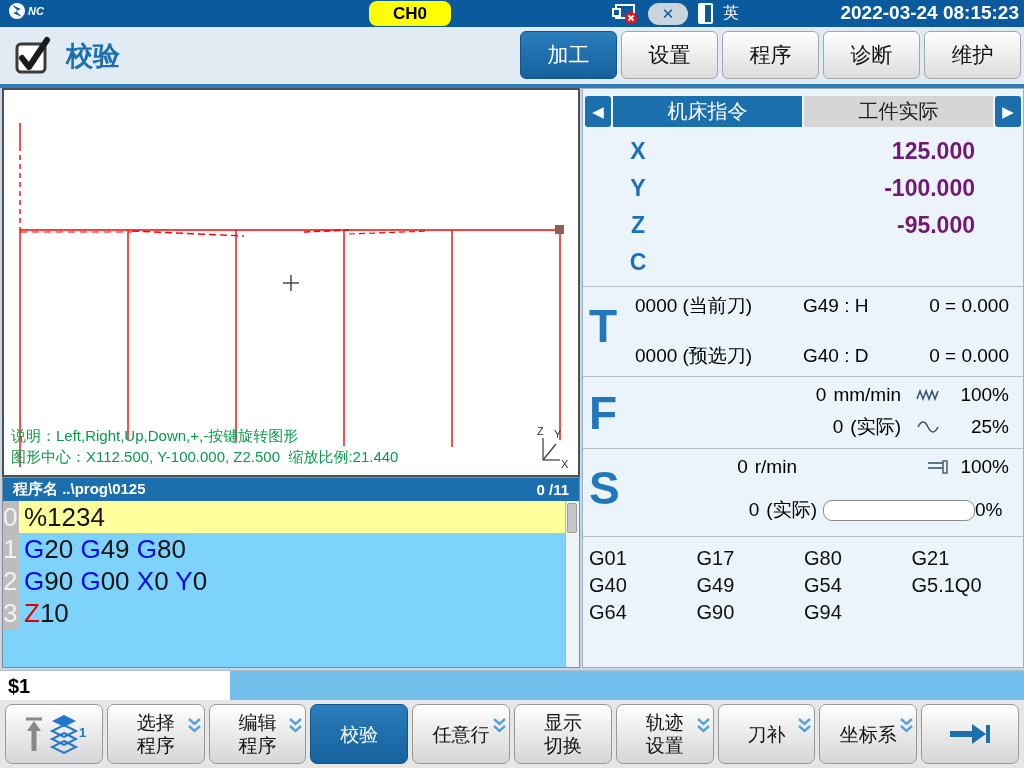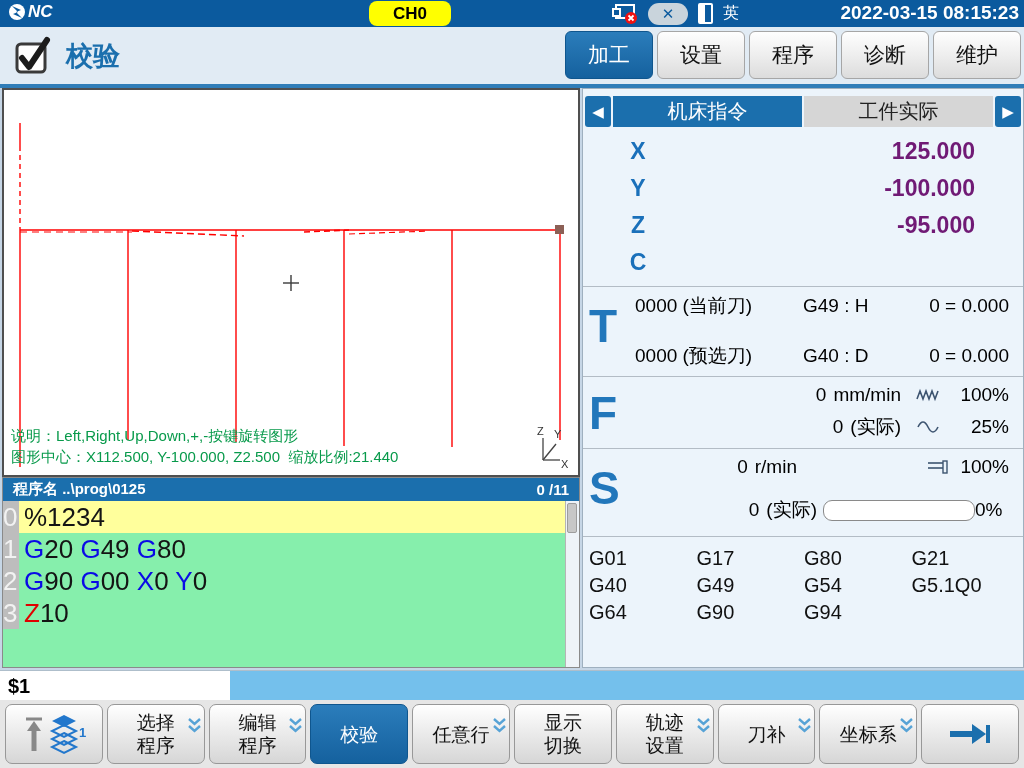--- a/index.html
+++ b/index.html
@@ -5,48 +5,48 @@
   html,body{margin:0;padding:0;}
   body{
     width:1024px;height:768px;position:relative;overflow:hidden;
     background:#c6d6e6;
     font-family:"Liberation Sans","DejaVu Sans",sans-serif;
     -webkit-font-smoothing:antialiased;
   }
   
   .topbar{position:absolute;left:0;top:0;width:1024px;height:27px;background:#0b5a9e;color:#fff;}
   .logo{position:absolute;left:8px;top:2px;display:flex;align-items:center;gap:2px;}
-  .logo .nc{font-weight:bold;font-style:italic;font-size:17px;letter-spacing:0;}
+  .logo .nc{font-weight:bold;font-style:italic;font-size:11px;letter-spacing:0;}
   .ch-badge{position:absolute;left:369px;top:1px;width:82px;height:25px;background:#ffff00;color:#000;
     border-radius:8px;font-size:17px;font-weight:bold;display:flex;align-items:center;justify-content:center;}
   .tb-icons{position:absolute;left:612px;top:0;height:27px;display:flex;align-items:center;gap:10px;}
   .net-ic{position:relative;width:26px;height:22px;}
   .pill-ic{width:40px;height:22px;background:#c9d4dc;border-radius:11px;display:flex;align-items:center;justify-content:center;
     color:#0b5a9e;font-weight:bold;font-size:15px;}
   .usb-ic{width:11px;height:17px;border:2px solid #fff;border-radius:2px;position:relative;background:linear-gradient(90deg,#fff 45%,transparent 45%);}
   .lang{font-size:16px;color:#fff;}
   .clock{position:absolute;right:5px;top:2px;font-size:19px;font-weight:bold;color:#fff;}
   
   .header{position:absolute;left:0;top:27px;width:1024px;height:57px;background:#e1ebf4;}
   .hdr-underline{position:absolute;left:0;top:84px;width:1024px;height:4px;background:#2f7db8;}
   .title-wrap{position:absolute;left:14px;top:9px;display:flex;align-items:center;gap:14px;}
   .page-title{color:#1b6fad;font-size:27px;font-weight:bold;}
   .tabs{position:absolute;right:3px;top:4px;display:flex;gap:4px;}
-  .tab{width:88px;height:48px;border:1px solid #a6a6a6;border-radius:6px;
+  .tab{width:97px;height:48px;border:1px solid #a6a6a6;border-radius:6px;
     background:linear-gradient(#fefefe,#eee 50%,#dcdcdc);color:#111;
     font-size:21px;display:flex;align-items:center;justify-content:center;box-sizing:border-box;}
   .tab.active{background:linear-gradient(#2b7dbb,#15619e);color:#fff;border-color:#0f568e;}
   
   .graph{position:absolute;left:2px;top:88px;width:578px;height:389px;background:#ffffff;
     border:2px solid #4f4f4f;box-sizing:border-box;}
   .hint{position:absolute;left:7px;color:#089a4b;font-size:15px;white-space:pre;}
   .hint1{top:337px;} .hint2{top:358px;}
   .triad{position:absolute;right:8px;top:334px;}
   
-  .prog{position:absolute;left:2px;top:477px;width:578px;height:191px;background:#86efac;
+  .prog{position:absolute;left:2px;top:477px;width:578px;height:191px;background:#7dd3fc;
     border:1px solid #8a8a8a;box-sizing:border-box;}
   .prog-hdr{height:23px;background:#1b6fad;color:#fff;font-size:15px;font-weight:bold;
     display:flex;align-items:center;padding:0 10px;justify-content:space-between;}
   .prog-body{position:relative;height:166px;overflow:hidden;}
   .prog-row{display:flex;height:32px;line-height:32px;font-size:26px;}
   .prog-row .no{width:16px;background:#bdbdbd;color:#f2f2f2;overflow:hidden;flex:none;}
   .prog-row .code{flex:1;padding-left:5px;white-space:pre;margin-right:14px;}
   .prog-row.hl .code{background:#ffff9c;}
   .tok-b{color:#0a0ae6;} .tok-k{color:#141414;text-align:center;} .tok-r{color:#e00000;}
   .prog-sb{position:absolute;right:0;top:0;width:13px;height:166px;background:#eef3f8;border-left:1px solid #b5b5b5;}
@@ -107,21 +107,21 @@
         <rect x="4" y="2" width="18" height="13" fill="none" stroke="#fff" stroke-width="2"></rect>
         <rect x="1" y="6" width="7" height="7" fill="#0b5a9e" stroke="#fff" stroke-width="2"></rect>
         <circle cx="19" cy="15" r="6" fill="#e11"></circle>
         <path d="M16.5,12.5 L21.5,17.5 M21.5,12.5 L16.5,17.5" stroke="#fff" stroke-width="1.8"></path>
       </svg>
     </span>
     <span class="pill-ic">✕</span>
     <span class="usb-ic"></span>
     <span class="lang">英</span>
   </div>
-  <div class="clock">2022-03-15 08:15:23</div>
+  <div class="clock">2022-03-24 08:15:23</div>
 </div>
 
 <div class="header">
   <div class="title-wrap">
     <svg class="checkbox-icon" width="38" height="40" viewBox="0 0 38 40">
       <rect x="3" y="8" width="28" height="28" rx="4" fill="#fff" stroke="#3a3a3a" stroke-width="3"></rect>
       <path d="M8,22 L15,31 L33,4" fill="none" stroke="#1b1b1b" stroke-width="6" stroke-linecap="round" stroke-linejoin="round"></path>
     </svg>
     <span class="page-title">校验</span>
   </div>

